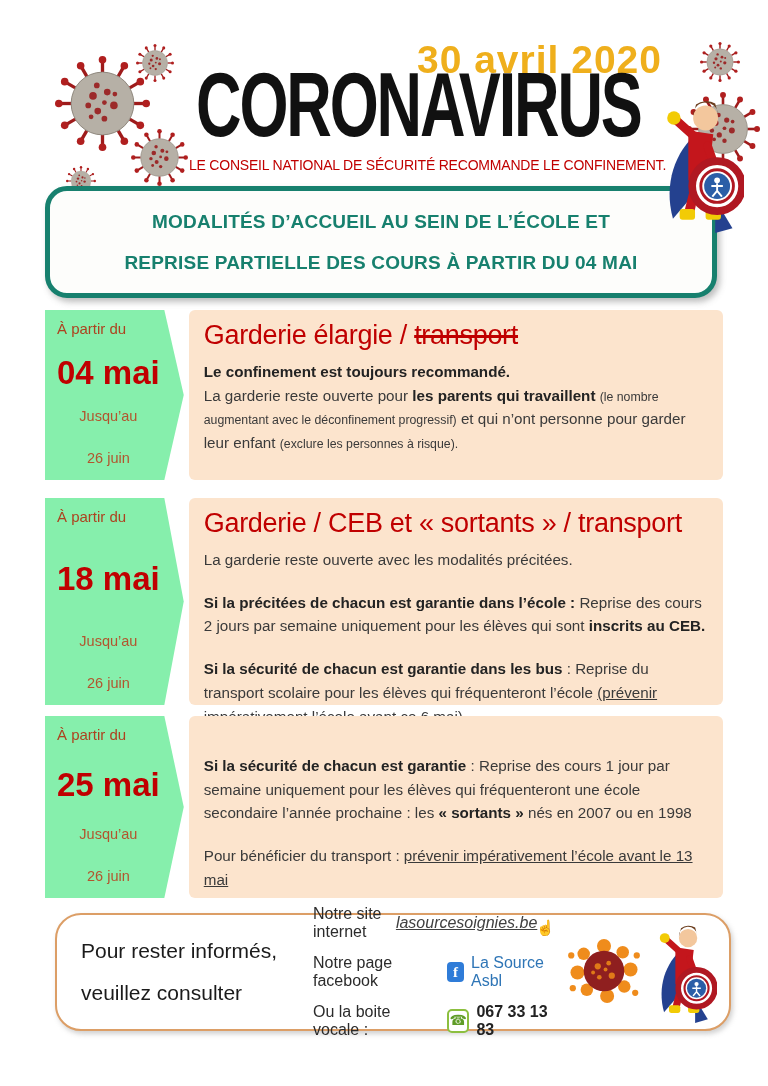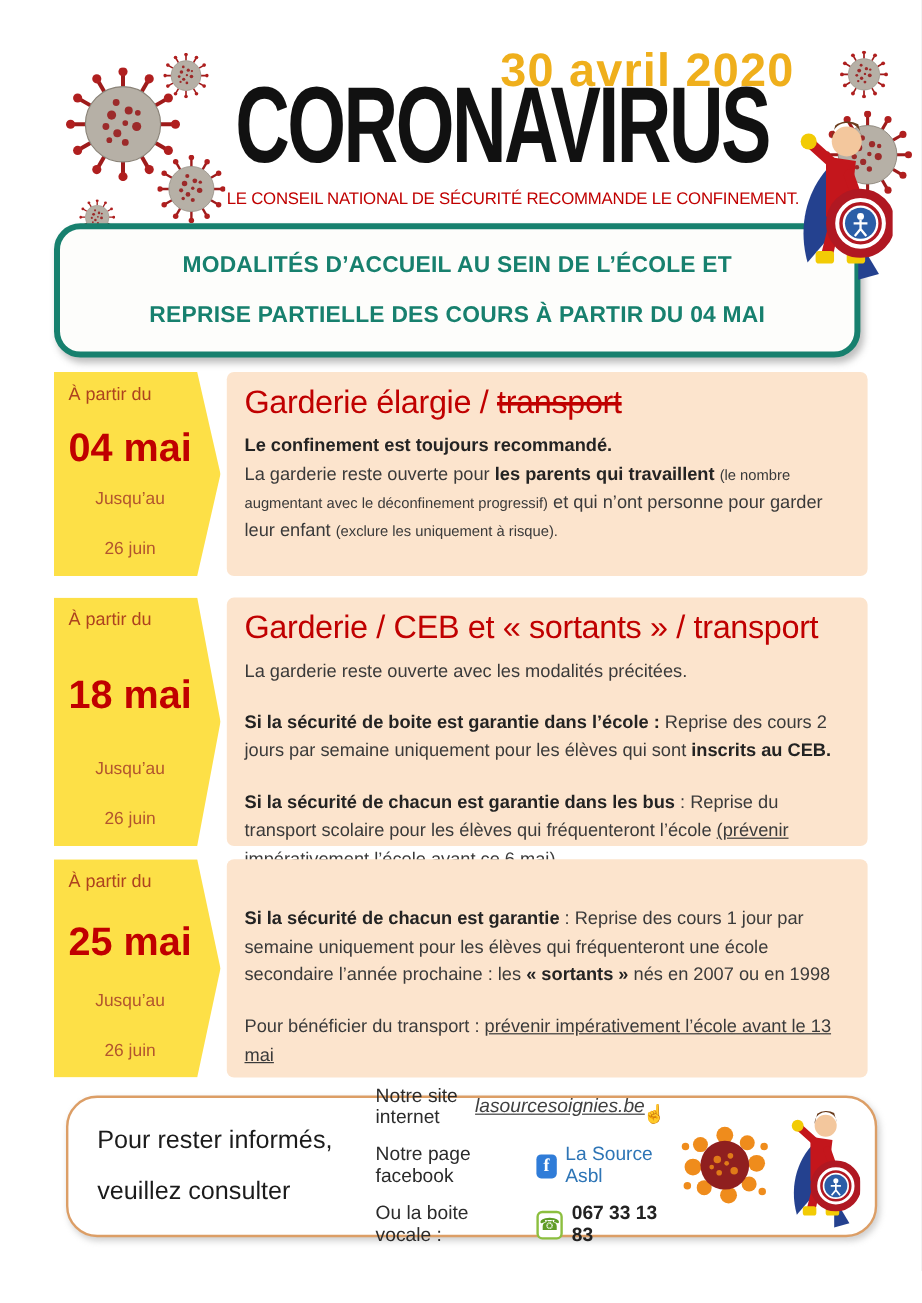--- a/index.html
+++ b/index.html
@@ -29,21 +29,21 @@
           background:#fdfdfb;border:5px solid #17806E;border-radius:22px;z-index:2;
           display:flex;flex-direction:column;justify-content:center;align-items:center;gap:19px;
           box-shadow:3px 4px 6px rgba(110,110,110,.45);}
   .banner div{font-size:19px;font-weight:bold;color:#17806E;letter-spacing:.2px;}
 
   
   .sec{position:absolute;left:45px;width:678px;display:flex;}
   .s1{top:310px;height:170px;}
   .s2{top:498px;height:207px;}
   .s3{top:716px;height:182px;}
-  .tab{flex:0 0 118px;background:#fde047;box-sizing:border-box;
+  .tab{flex:0 0 118px;background:#86efac;box-sizing:border-box;
        clip-path:polygon(0 0,86% 0,100% 50%,86% 100%,0 100%);
        display:flex;flex-direction:column;padding:10px 24px 14px 12px;}
   .tab-prefix{font-size:15px;color:#AD421F;}
   .tab-date{font-size:33px;font-weight:600;color:#C00000;margin:auto 0;align-self:center;white-space:nowrap;}
   .tab-until{display:flex;flex-direction:column;gap:26px;align-self:center;text-align:center;
              color:#B2552E;font-size:14.5px;}
   .panel{flex:1;margin-left:5px;background:#FCE4CD;border-radius:6px;box-sizing:border-box;
          padding:8px 16px 10px 15px;}
   .s3 .panel{padding-top:38px;}
   .panel-title{margin:2px 0 9px;font-size:27px;font-weight:400;color:#C00000;letter-spacing:-0.3px;}
@@ -215,39 +215,39 @@
       <div class="tab-date">04 mai</div>
       <div class="tab-until">
         <span>Jusqu’au</span>
         <span>26 juin</span>
       </div>
     </div>
     <div class="panel">
       <h2 class="panel-title"><div class="rich-p"><span>Garderie élargie / </span><span class="strike">transport</span></div></h2>
       <div class="body">
           <div class="rich-p"><span class="b">Le confinement est toujours recommandé.</span></div>
-          <div class="rich-p"><span>La garderie reste ouverte pour </span><span class="b">les parents qui travaillent</span><span> </span><span class="sm">(le nombre augmentant avec le déconfinement progressif)</span><span> et qui n’ont personne pour garder leur enfant </span><span class="sm">(exclure les uniquement à risque).</span></div>
+          <div class="rich-p"><span>La garderie reste ouverte pour </span><span class="b">les parents qui travaillent</span><span> </span><span class="sm">(le nombre augmentant avec le déconfinement progressif)</span><span> et qui n’ont personne pour garder leur enfant </span><span class="sm">(exclure les personnes à risque).</span></div>
         </div>
     </div>
   </section>
 
   <section class="sec s2">
     <div class="tab">
       <div class="tab-prefix">À partir du</div>
       <div class="tab-date">18 mai</div>
       <div class="tab-until">
         <span>Jusqu’au</span>
         <span>26 juin</span>
       </div>
     </div>
     <div class="panel">
       <h2 class="panel-title"><div class="rich-p"><span>Garderie / CEB et « sortants » / transport</span></div></h2>
       <div class="body spaced">
           <div class="rich-p"><span>La garderie reste ouverte avec les modalités précitées.</span></div>
-          <div class="rich-p"><span class="b">Si la sécurité de boite est garantie dans l’école :</span><span> Reprise des cours 2 jours par semaine uniquement pour les élèves qui sont </span><span class="b">inscrits au CEB.</span></div>
+          <div class="rich-p"><span class="b">Si la précitées de chacun est garantie dans l’école :</span><span> Reprise des cours 2 jours par semaine uniquement pour les élèves qui sont </span><span class="b">inscrits au CEB.</span></div>
           <div class="rich-p"><span class="b">Si la sécurité de chacun est garantie dans les bus</span><span> : Reprise du transport scolaire pour les élèves qui fréquenteront l’école </span><span class="u">(prévenir impérativement l’école avant ce 6 mai)</span></div>
         </div>
     </div>
   </section>
 
   <section class="sec s3">
     <div class="tab">
       <div class="tab-prefix">À partir du</div>
       <div class="tab-date">25 mai</div>
       <div class="tab-until">

